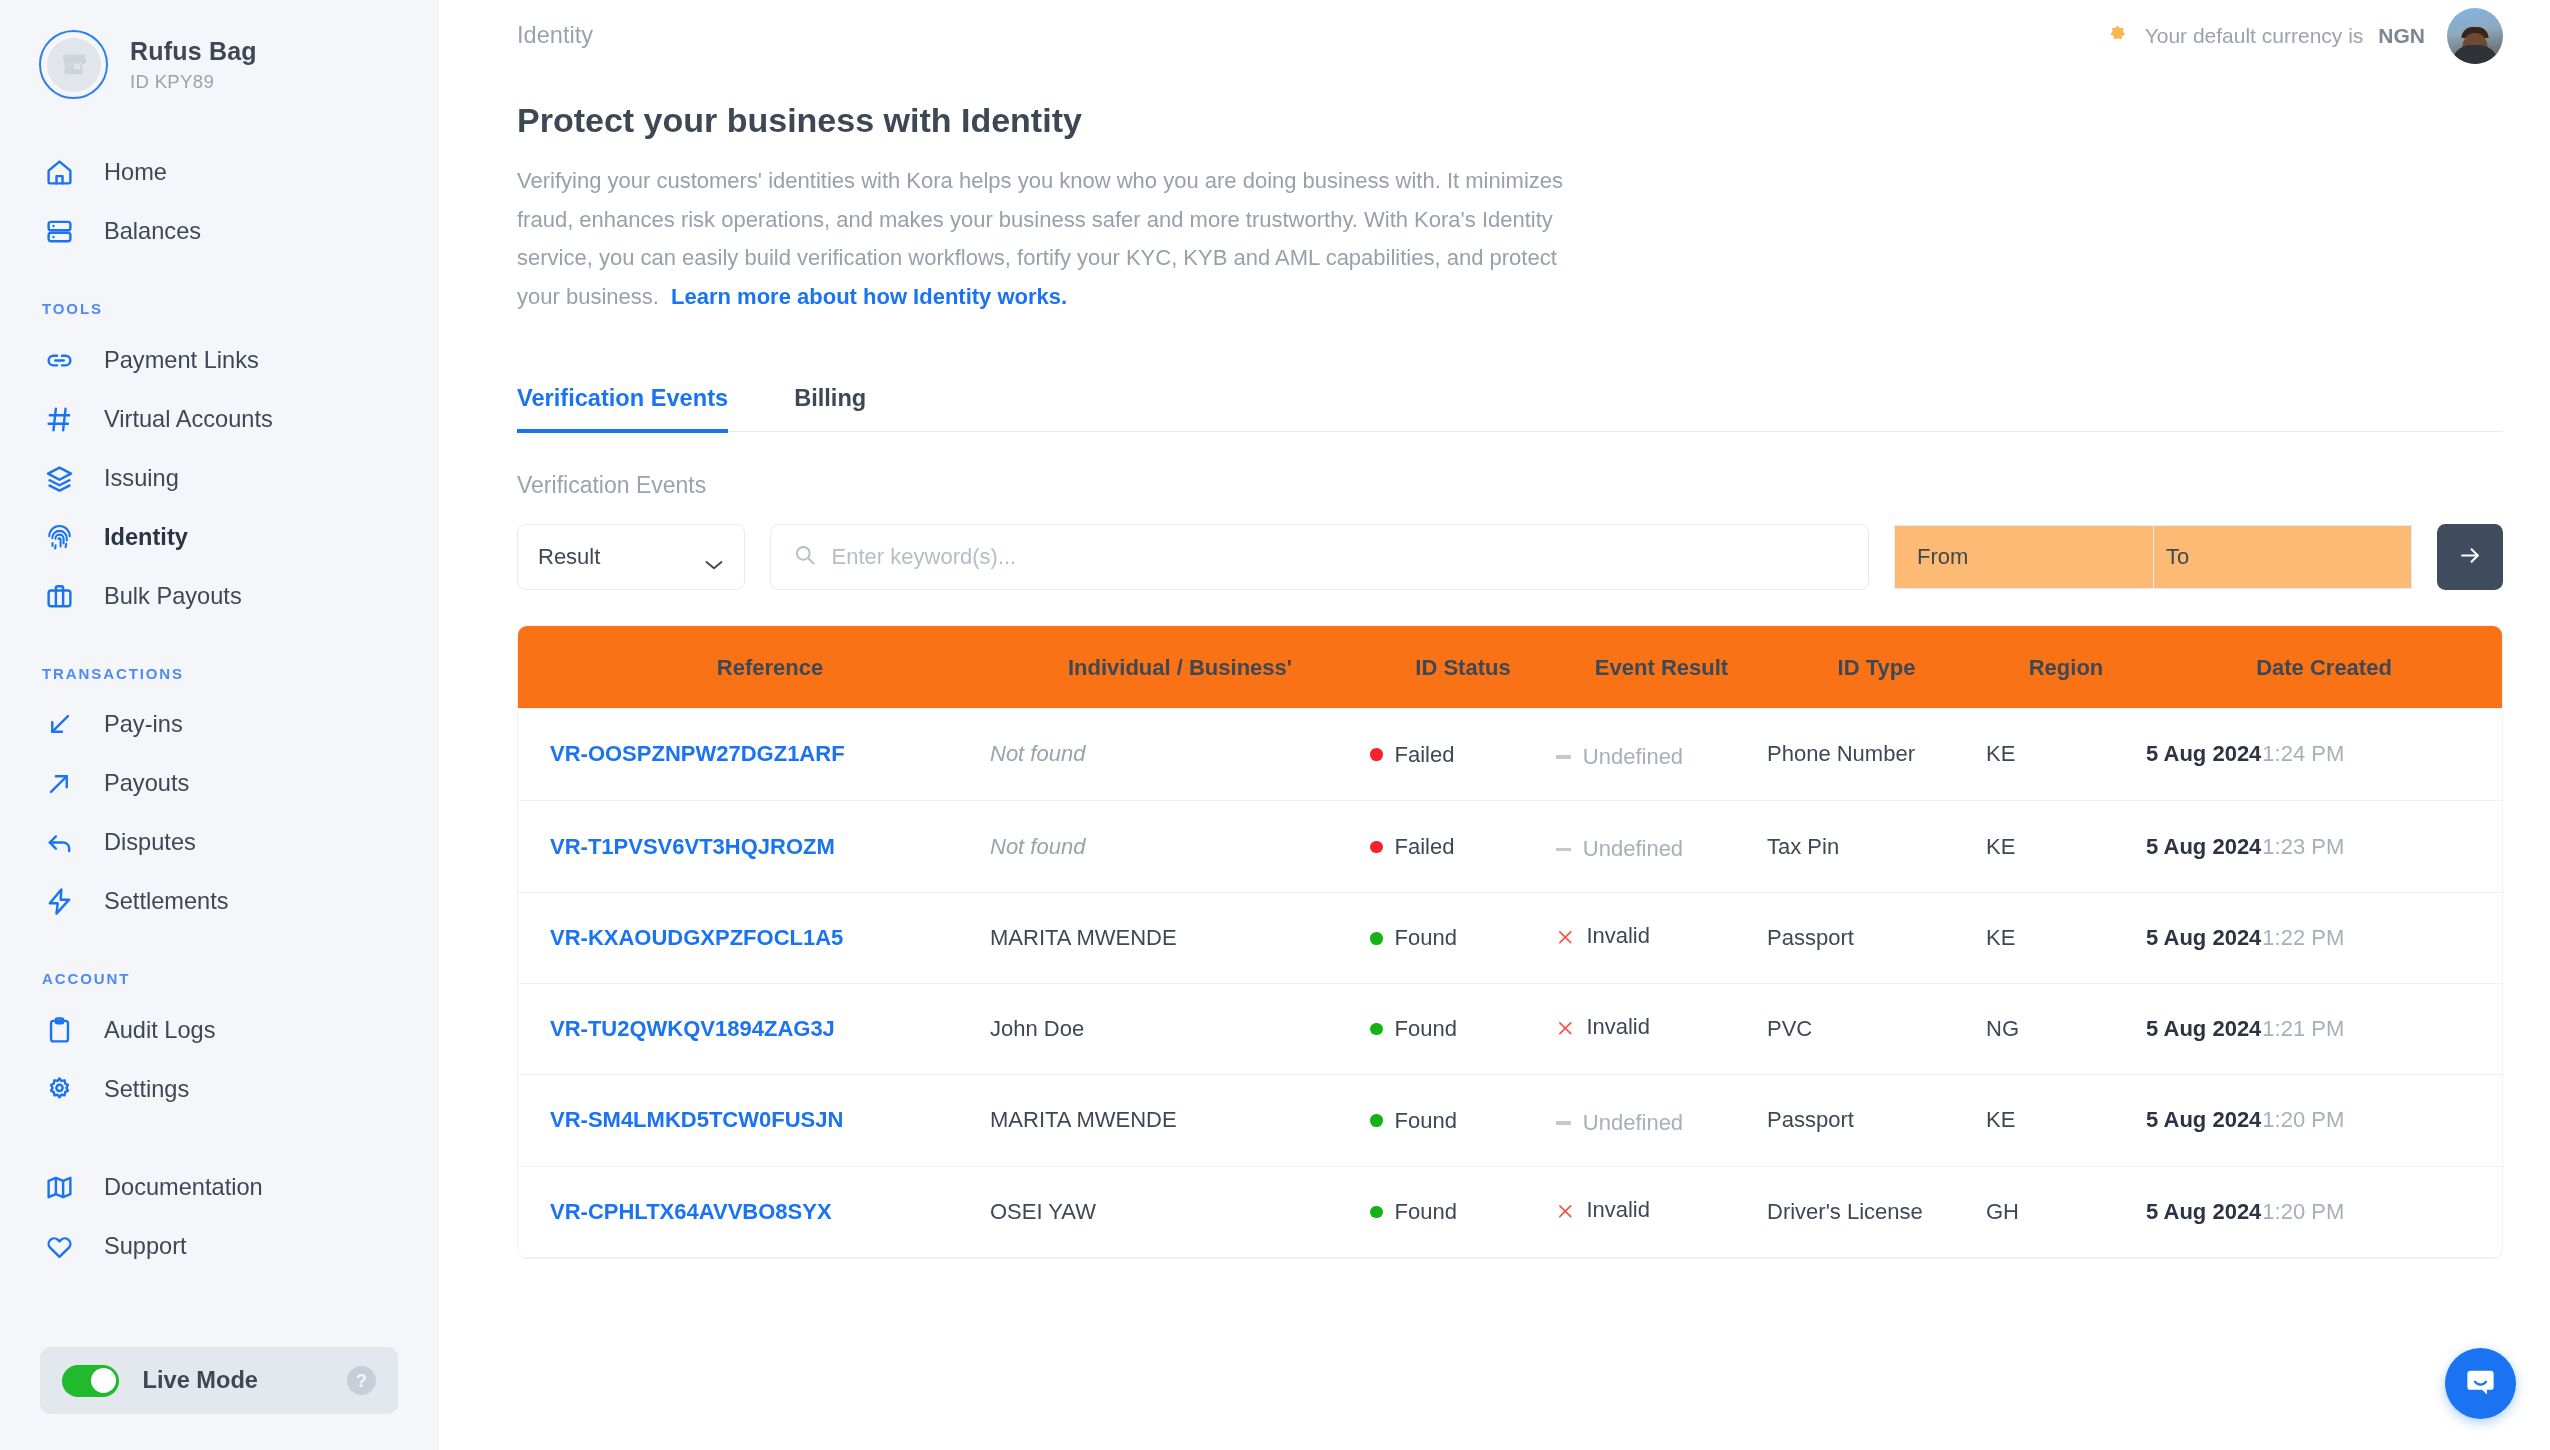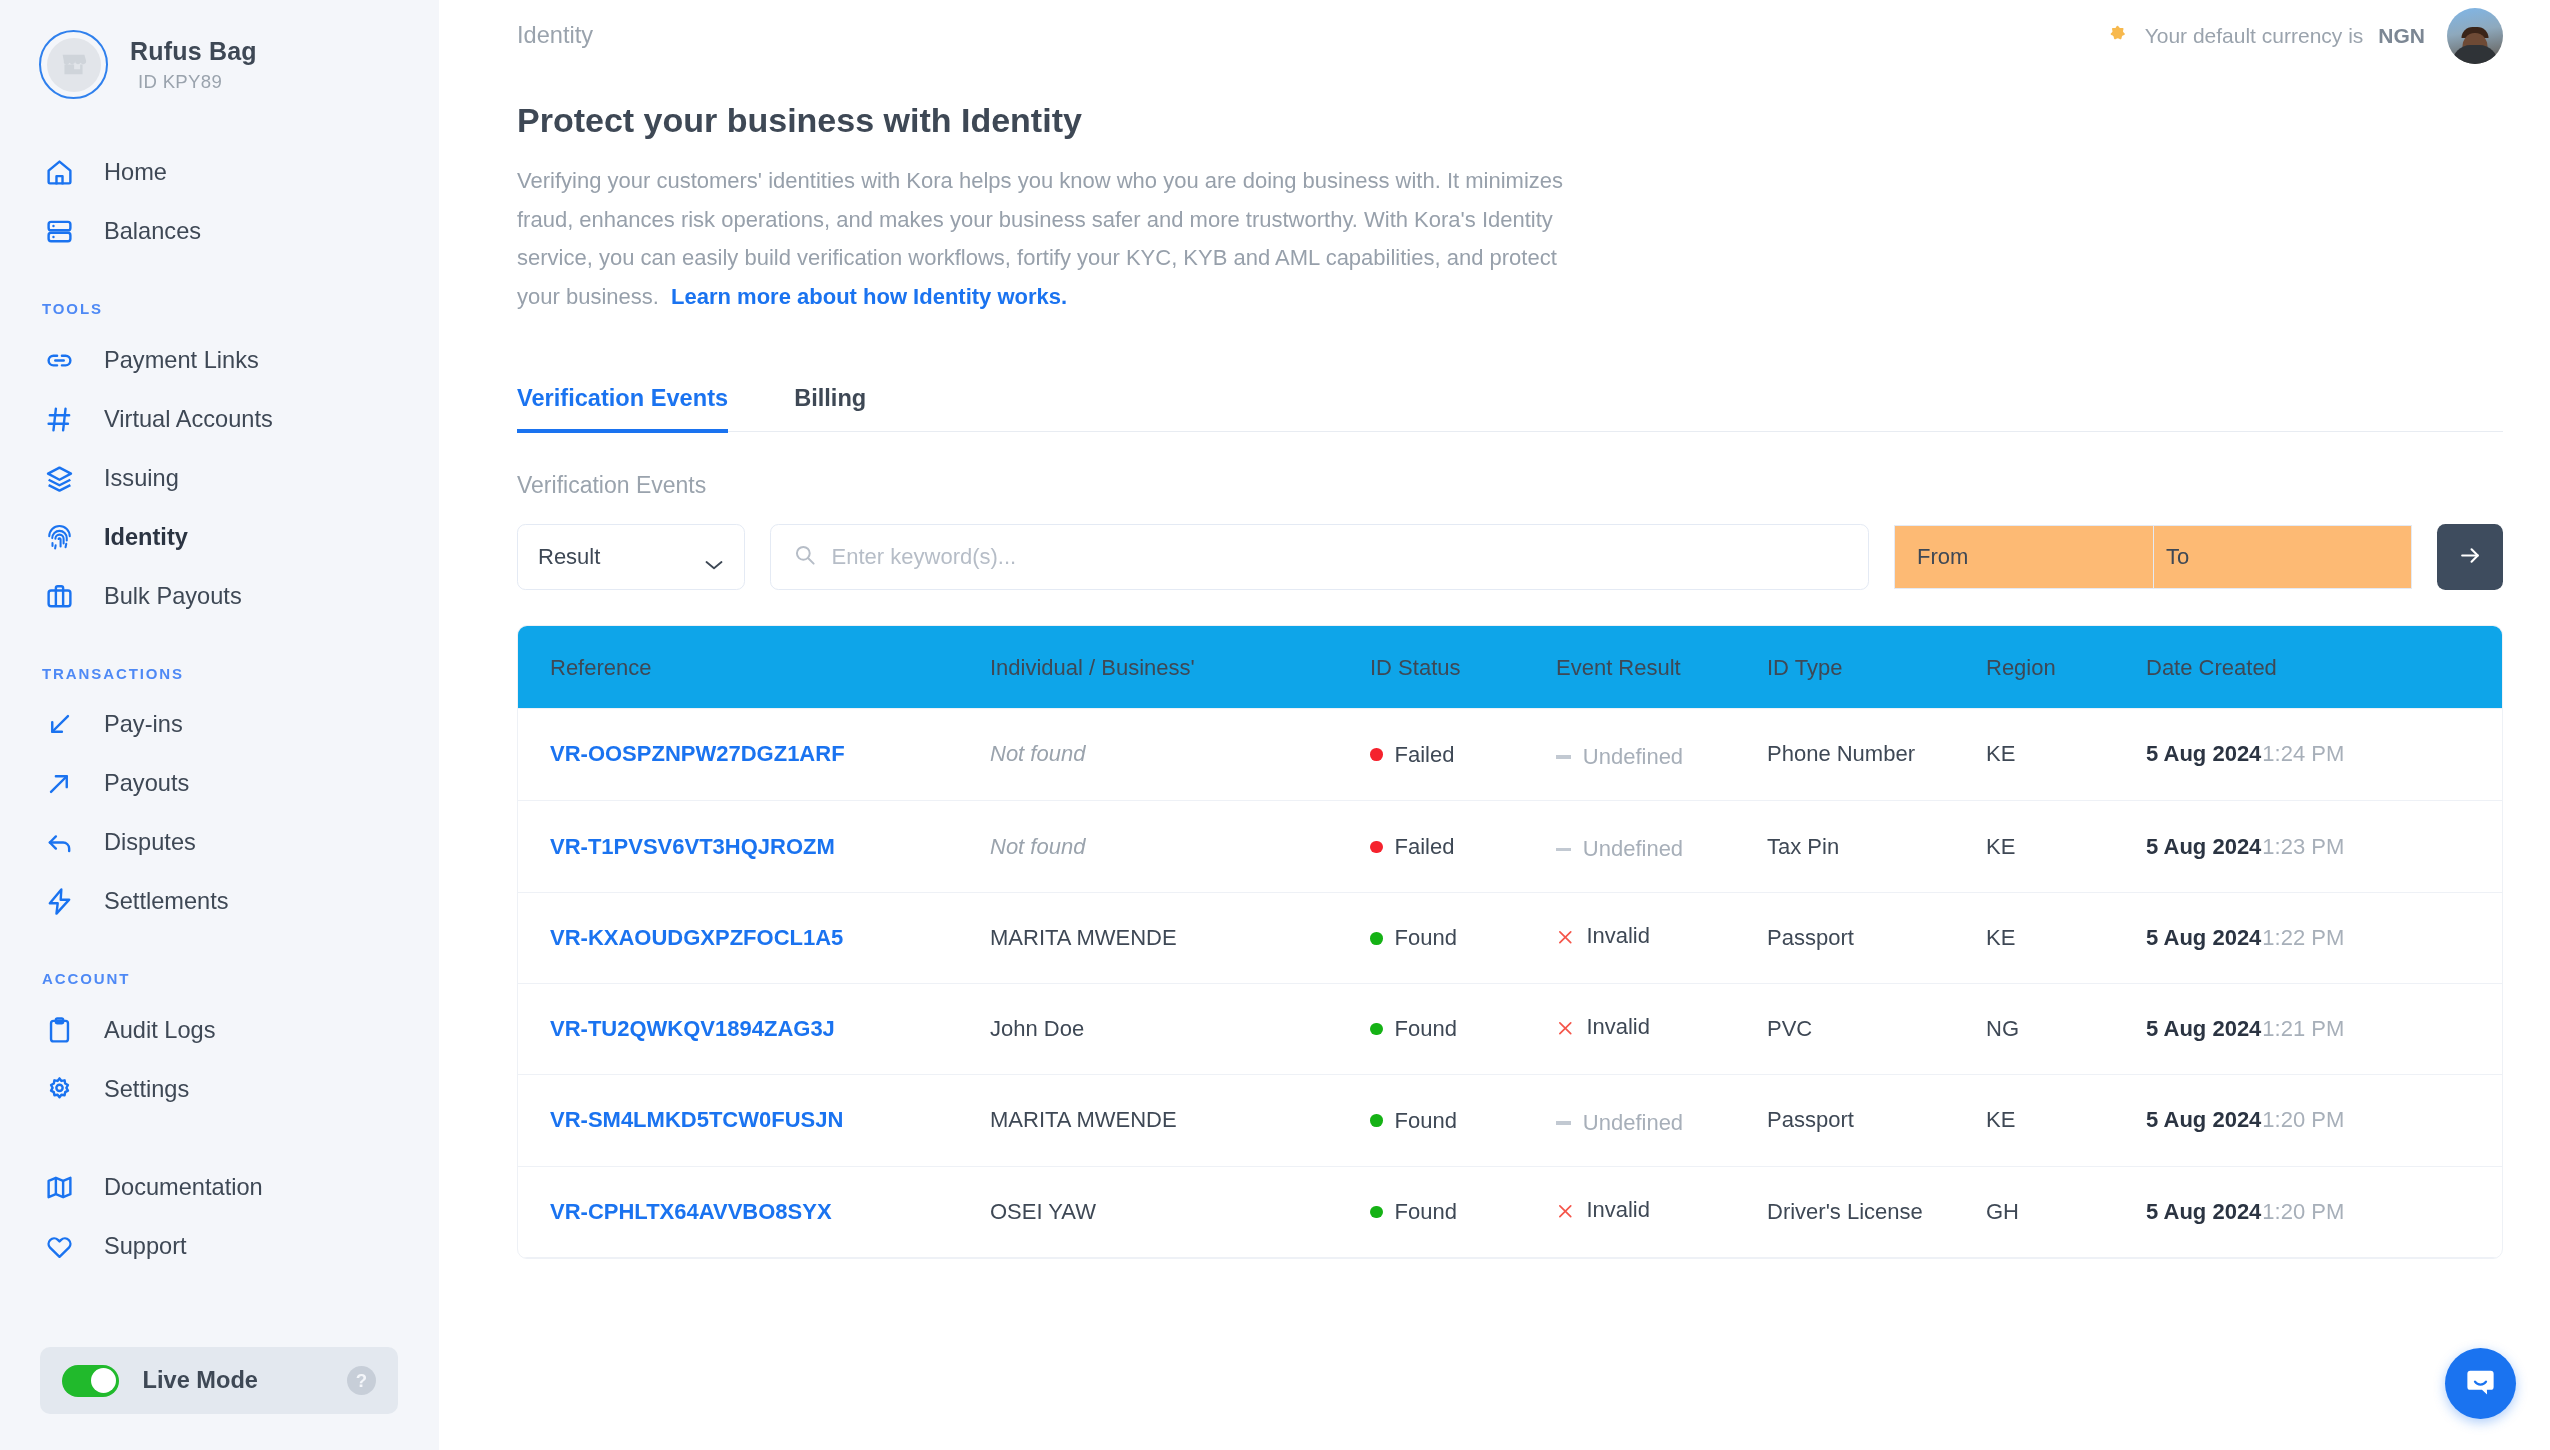--- a/index.html
+++ b/index.html
@@ -24,21 +24,21 @@
     width: 69px; height: 69px; border-radius: 50%;
     border: 2.5px solid #2f80ed; display: flex; align-items: center; justify-content: center;
     background: #f4f6fa;
   }
   .avatar-inner {
     width: 54px; height: 54px; border-radius: 50%; background: #e2e5ea;
     display: flex; align-items: center; justify-content: center;
   }
   .profile-text { display: flex; flex-direction: column; gap: 5px; }
   .profile-name { font-size: 25px; font-weight: 700; color: #3e4855; letter-spacing: 0.2px; }
-  .profile-id { font-size: 18.6px; color: #9aa3ad; letter-spacing: 0.3px; margin-left: 8px; }
+  .profile-id { font-size: 18.6px; color: #9aa3ad; letter-spacing: 0.3px; }
 
   .nav { margin-top: 44px; display: flex; flex-direction: column; }
   .nav-item {
     display: flex; align-items: center; gap: 27px;
     height: 59px; padding-left: 42px; cursor: pointer;
     font-size: 23.6px; color: #3e4855;
   }
   .nav-item.active .nav-label { font-weight: 700; color: #2b3442; }
   .nav-icon { width: 35px; height: 35px; display: flex; align-items: center; justify-content: center; flex: 0 0 35px; }
   .nav-icon svg { display: block; }
@@ -146,22 +146,22 @@
     display: flex; align-items: center; justify-content: center; cursor: pointer;
   }
 
   
   .table-wrap {
     margin-top: 35px; border: 1.7px solid #eef1f6; border-radius: 10px;
     overflow: hidden; background: #fff;
   }
   table { width: 100%; border-collapse: collapse; table-layout: fixed; }
   thead th {
-    text-align: left; font-size: 22px; font-weight: 400; color: #3e4855;
-    padding: 29px 0 27px 0; background: #0ea5e9; border-bottom: 1.7px solid #eef1f6;
+    text-align: center; font-size: 22px; font-weight: 700; color: #3e4855;
+    padding: 29px 0 27px 0; background: #f97316; border-bottom: 1.7px solid #eef1f6;
   }
   tbody td {
     font-size: 22px; color: #3e4855; padding: 30px 0; border-bottom: 1.7px solid #eef1f6;
     vertical-align: middle;
   }
   thead th:first-child, tbody td:first-child { padding-left: 32px; }
   .c-ref   { width: 472px; }
   .c-name  { width: 380px; }
   .c-idst  { width: 186px; }
   .c-evres { width: 211px; }

